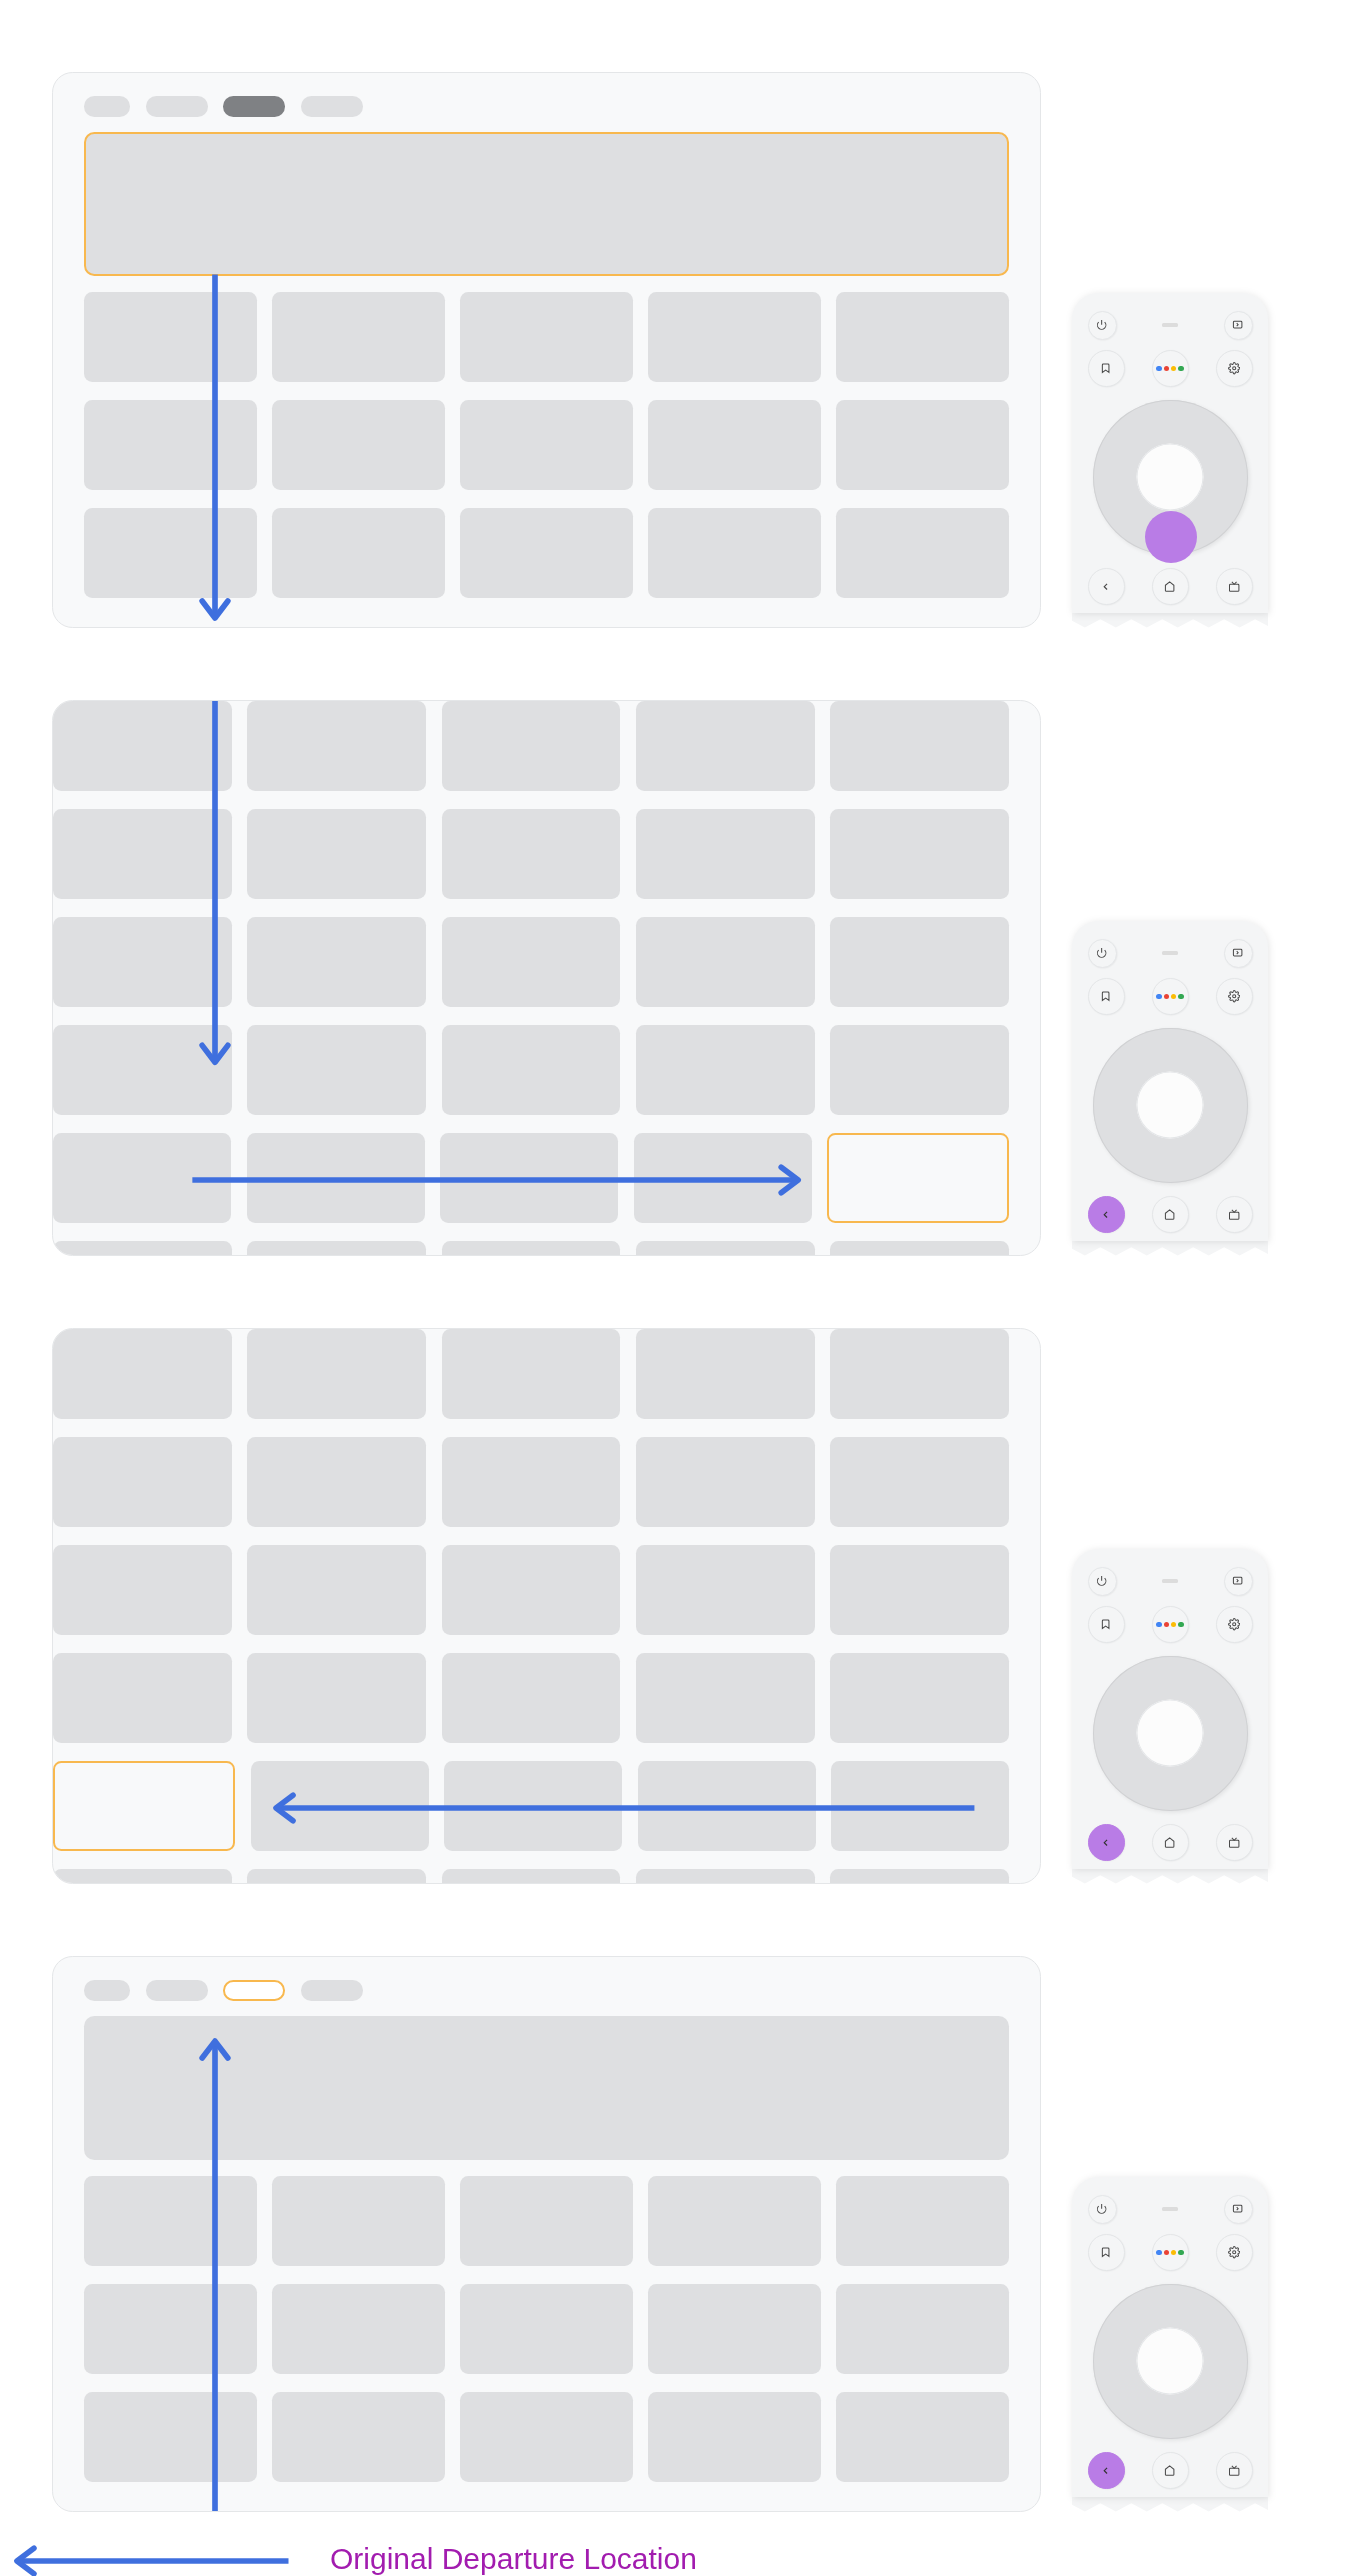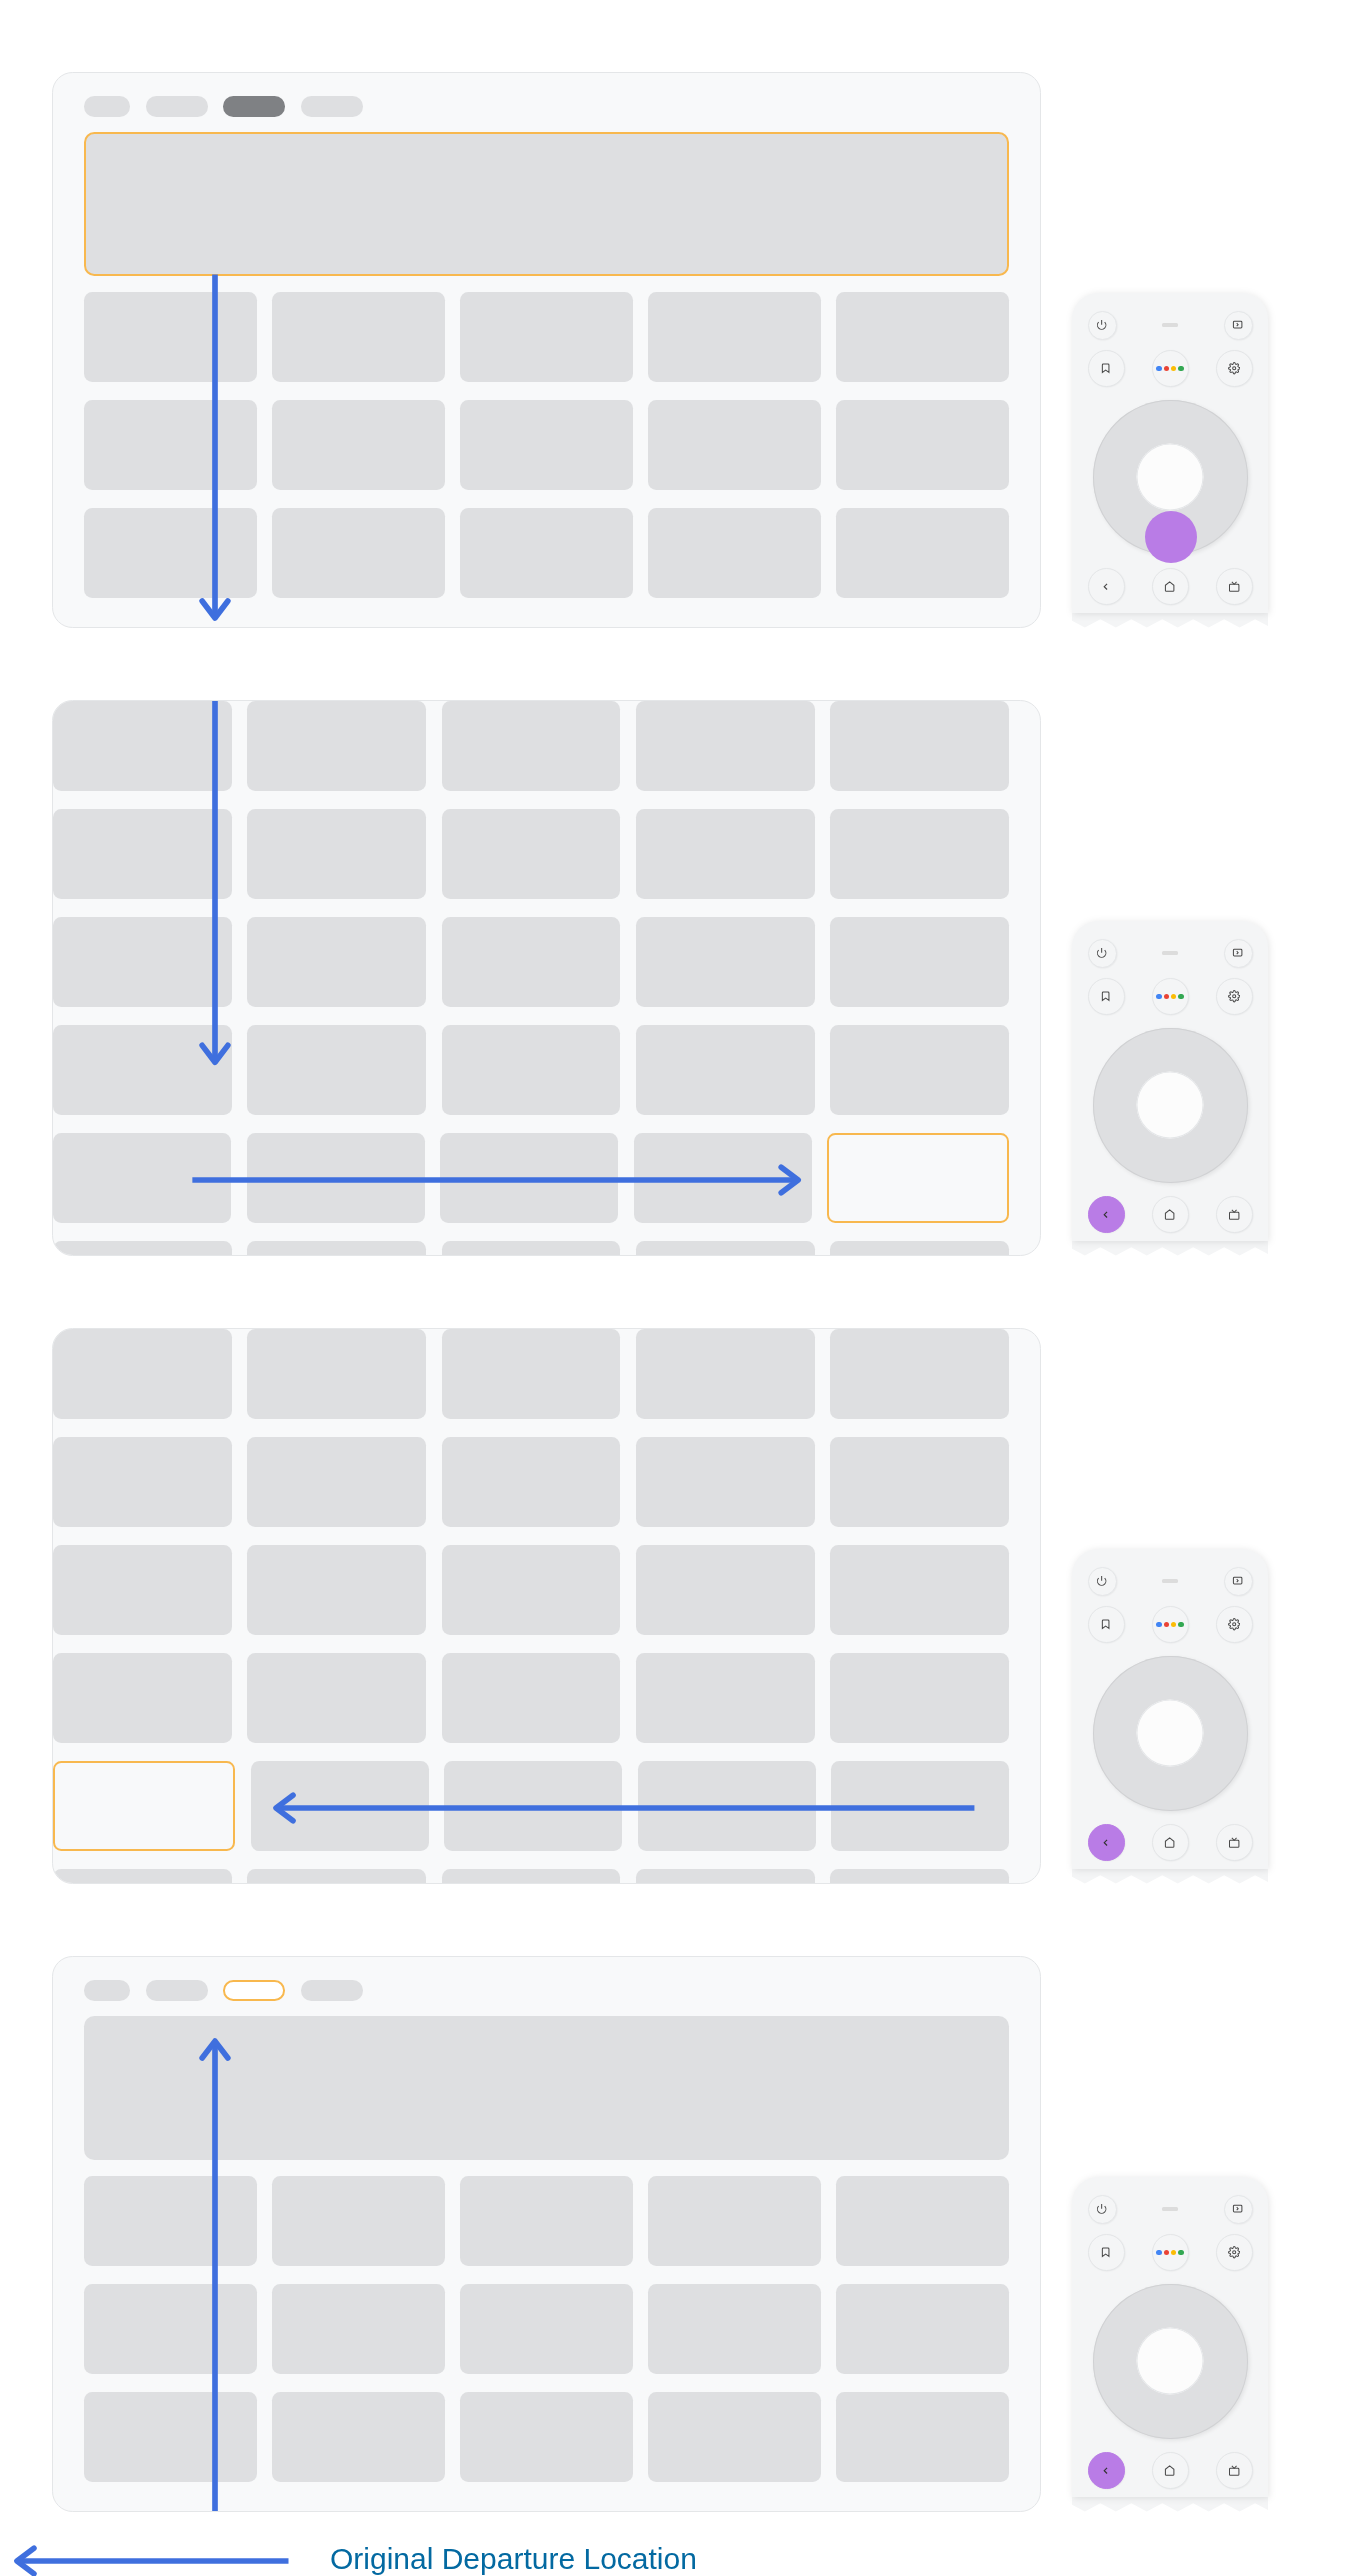--- a/index.html
+++ b/index.html
@@ -27,21 +27,21 @@
 .remote-mid { display: flex; justify-content: space-between; align-items: center; margin-bottom: 13px; }
 .dpad-wrap { position: relative; width: 155px; height: 155px; margin: 0 auto 13px auto; }
 .dpad { position: absolute; inset: 0; background: #dedfe1; border-radius: 50%; box-shadow: inset 0 0 0 1px #d0d1d3, 1.5px 1.5px 4.1px rgba(0,0,0,0.08); }
 .dpad-center { position: absolute; left: 50%; top: 50%; width: 67px; height: 67px; background: #fcfcfc; border-radius: 50%; transform: translate(-50%,-50%); box-shadow: 0 0 0 1px #e4e6e8 inset; }
 .dpad-hl { position: absolute; width: 52px; height: 52px; background: #b97ce6; border-radius: 50%; }
 .remote-bot { display: flex; justify-content: space-between; align-items: center; margin-bottom: 7.7px; }
 .zz { display: block; }
 .assistant-dots { display: flex; gap: 2.1px; }
 .dot { width: 5.2px; height: 5.2px; border-radius: 50%; }
 .label-row { display: flex; align-items: center; margin: -46px 0 26px 0; position: relative; height: 41px; }
-.label-text { font-size: 30px; color: #0369a1; margin-left: 278px; }
+.label-text { font-size: 30px; color: #a21caf; margin-left: 278px; }
 .edge-pull { margin-left: -31px; width: calc(100% + 31px); }
 </style>
 </head>
 <body>
 
 <div class="stage">
   <div class="screen">
     <div class="tabs">
       <div class="tab narrow"></div>
       <div class="tab"></div>

